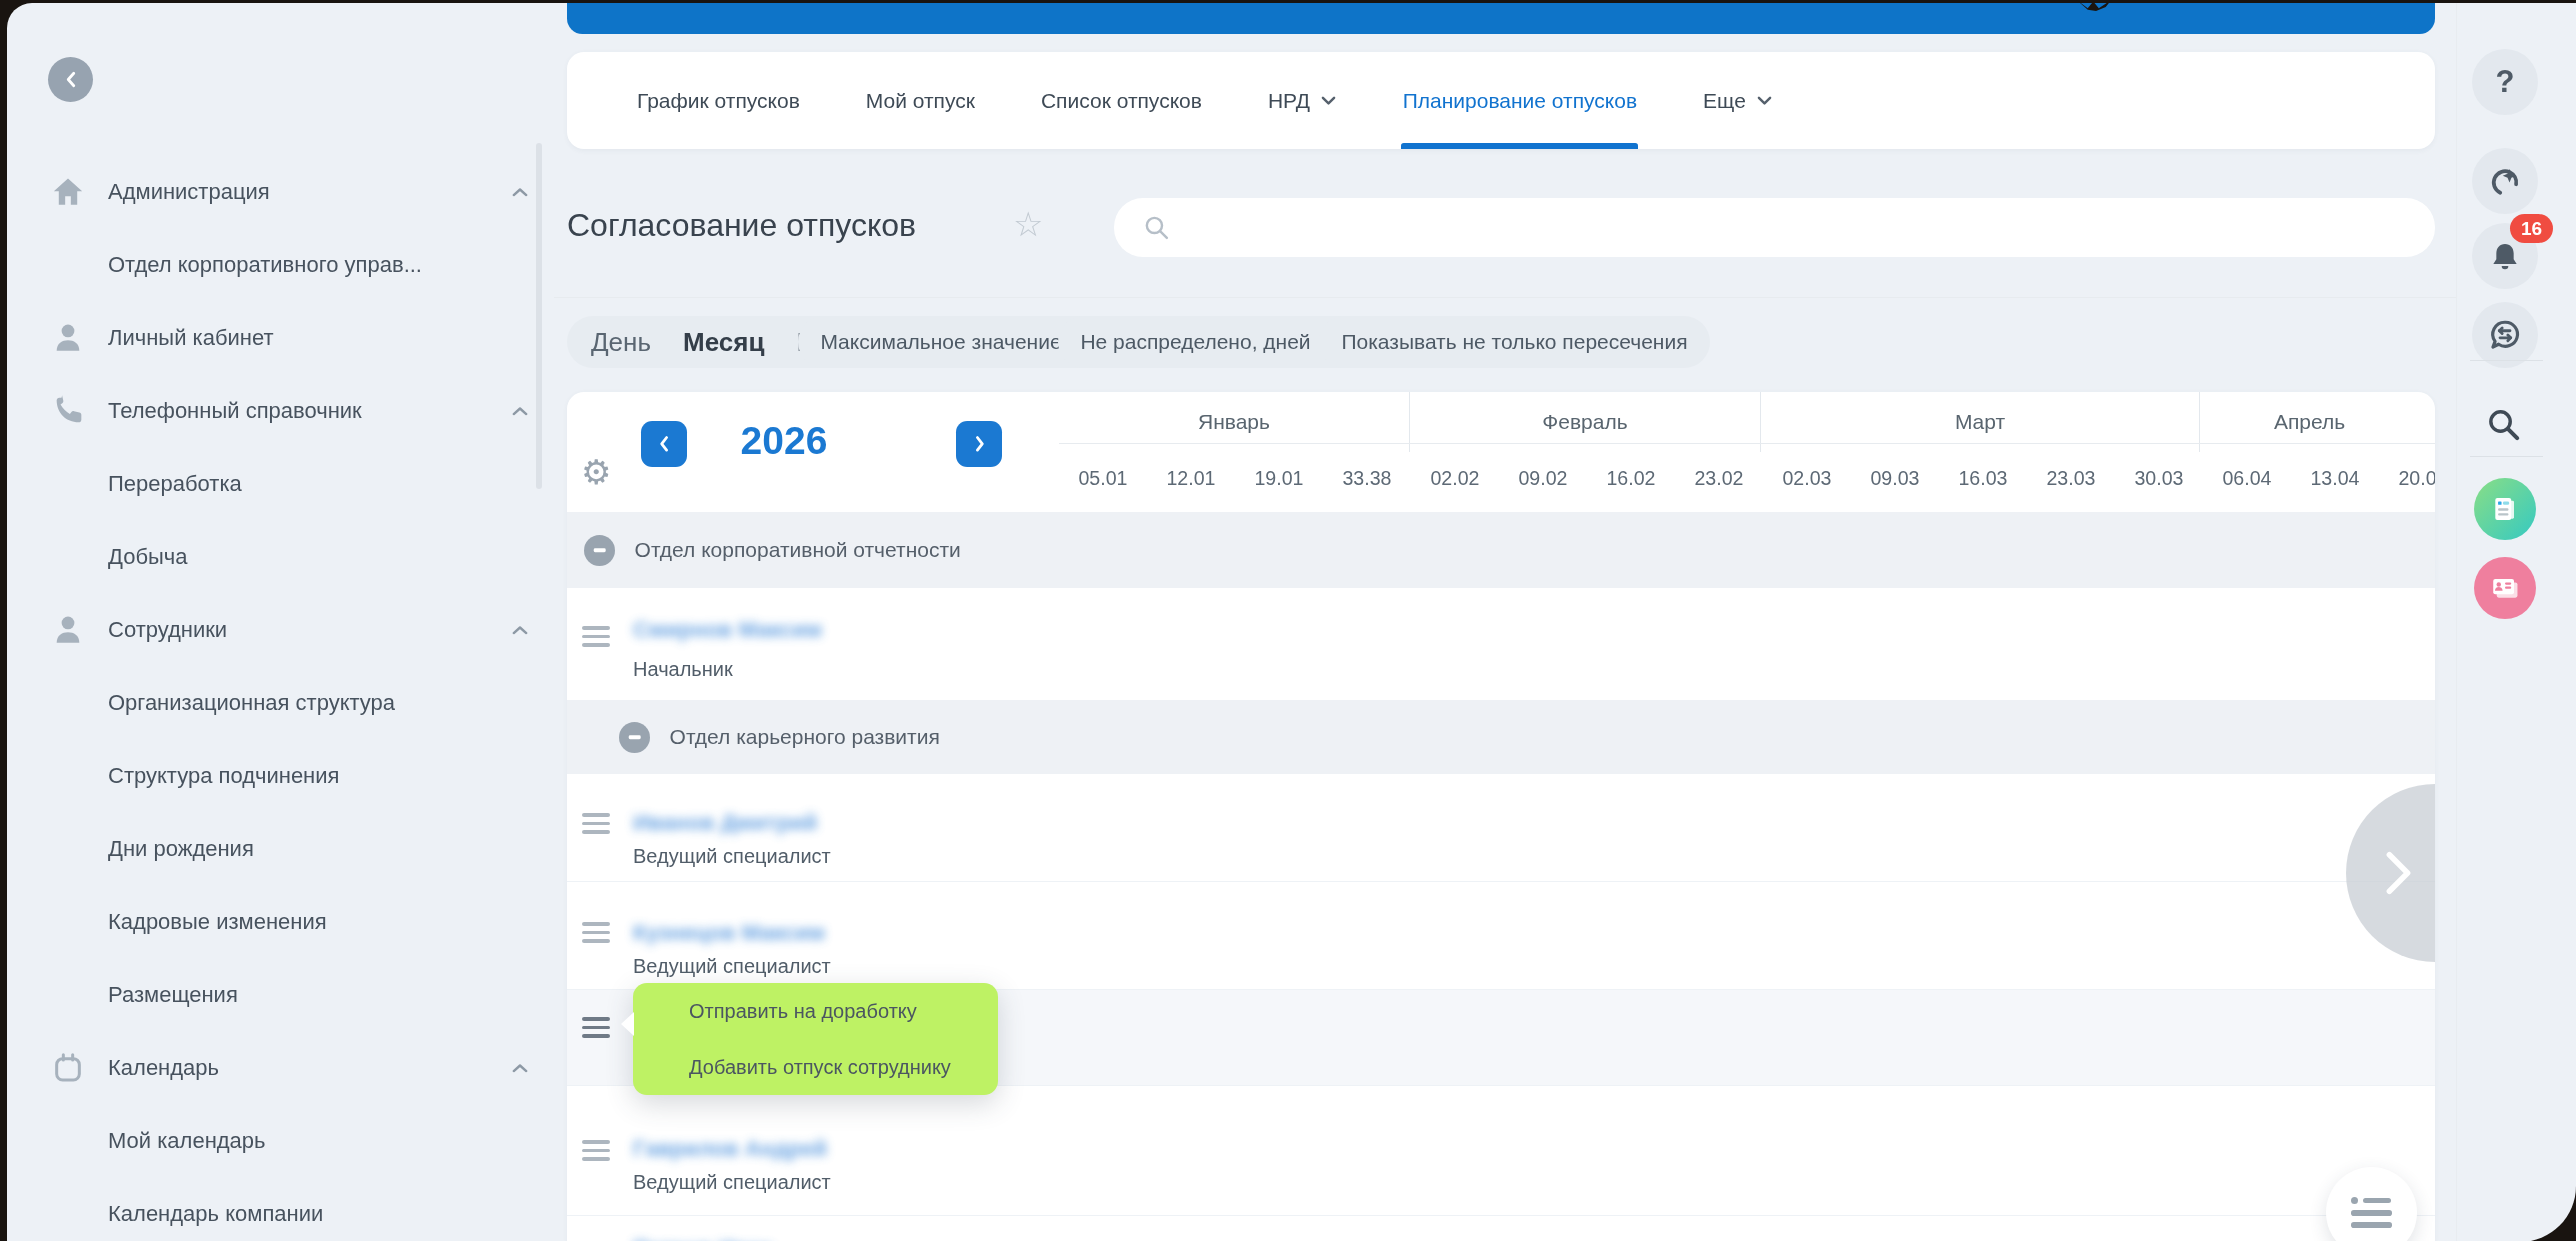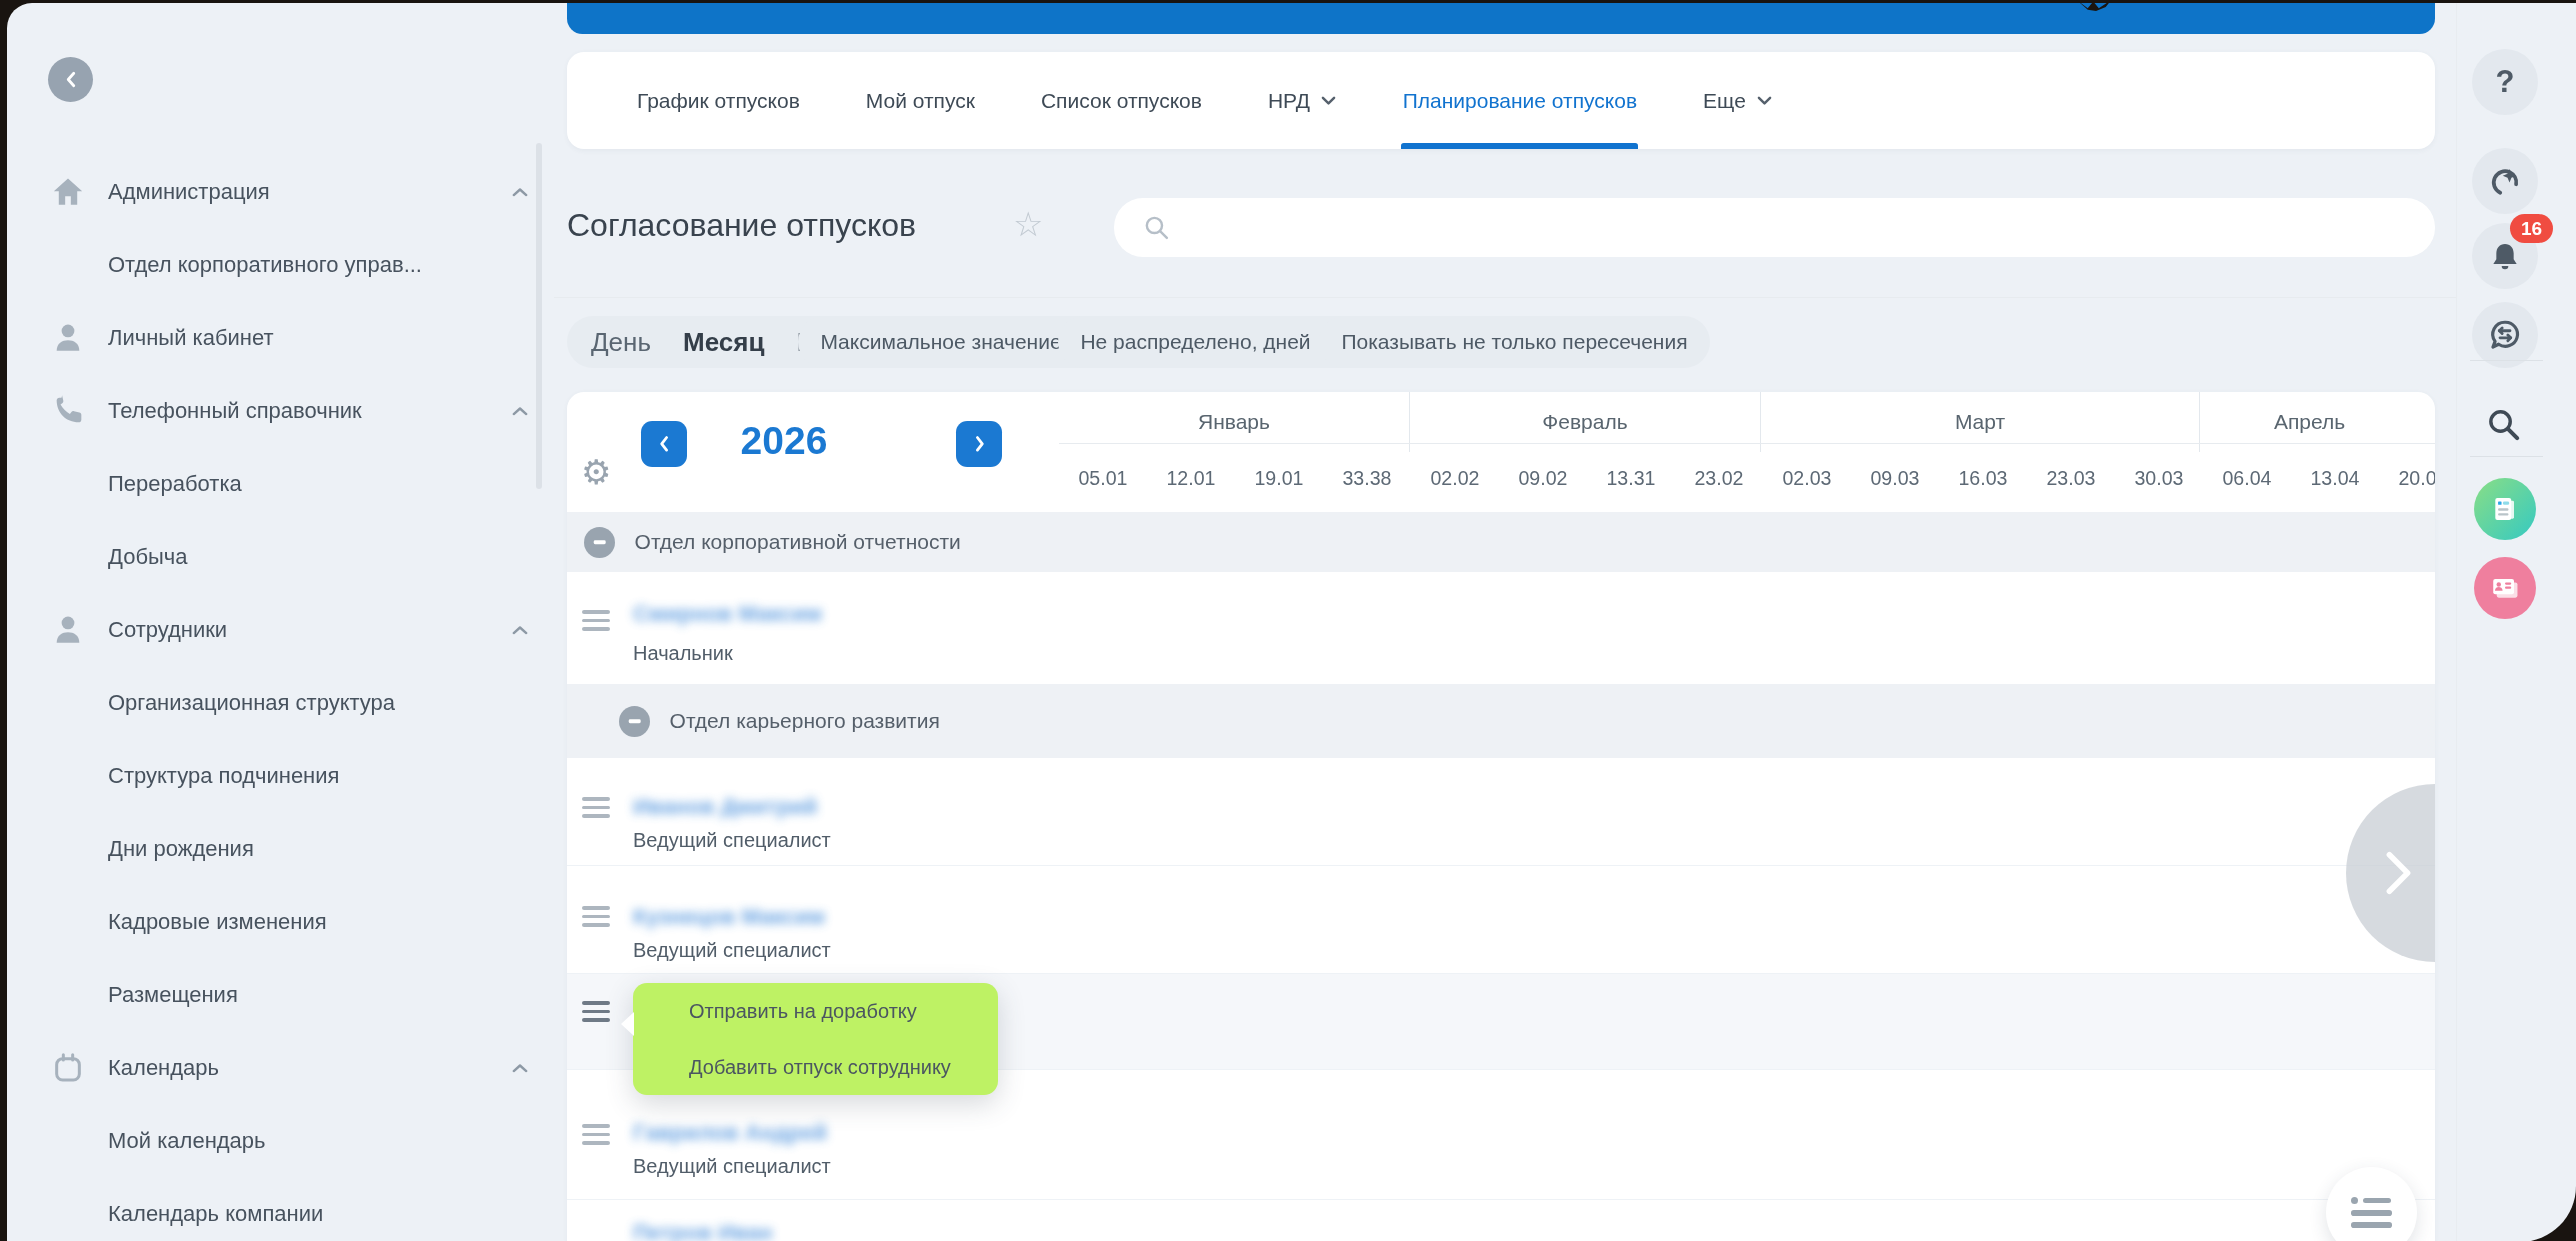--- a/index.html
+++ b/index.html
@@ -83,21 +83,21 @@
     font-size:21px; color:#59656f; border-right:1.4px solid #e3e8ed; }
   .month-cell:last-child { border-right:none; flex:1; }
   .m-jan { width:351px; } .m-feb { width:351px; } .m-mar { width:439px; }
   .months-hline { position:absolute; left:492px; top:51px; right:0; height:1.4px; background:#e7ebef; }
   .dates-row { position:absolute; left:492px; top:52px; right:0; height:68px;
     display:flex; align-items:center; overflow:hidden; }
   .date-cell { flex:0 0 88px; text-align:center; font-size:19.6px; color:#5d6975; }
 
   .rows-area { position:absolute; left:0; top:120px; right:0; bottom:0; display:flex; flex-direction:column; }
   .row-group { background:#eef1f5; display:flex; align-items:center; }
-  .row-group.g1 { height:60px; }
+  .row-group.g1 { height:76px; }
   .row-group.g2 { height:74px; }
   .minus-btn { width:31px; height:31px; border-radius:50%; background:#99a4af; border:none;
     cursor:pointer; position:relative; flex:0 0 31px; }
   .minus-btn::after { content:""; position:absolute; left:50%; top:50%; transform:translate(-50%,-50%);
     width:12.6px; height:3.5px; background:#fff; border-radius:1.4px; }
   .g1 .minus-btn { margin-left:17px; } .g2 .minus-btn { margin-left:52px; }
   .group-label { margin-left:19.6px; font-size:21px; color:#555f6a; }
 
   .row-emp { position:relative; background:#fff; }
   .row-emp.striped { background:#f5f7fa; }
@@ -348,21 +348,21 @@
     <div class="month-cell">Апрель</div>
   </div>
   <div class="months-hline"></div>
   <div class="dates-row">
     <span class="date-cell">05.01</span>
     <span class="date-cell">12.01</span>
     <span class="date-cell">19.01</span>
     <span class="date-cell">33.38</span>
     <span class="date-cell">02.02</span>
     <span class="date-cell">09.02</span>
-    <span class="date-cell">13.31</span>
+    <span class="date-cell">16.02</span>
     <span class="date-cell">23.02</span>
     <span class="date-cell">02.03</span>
     <span class="date-cell">09.03</span>
     <span class="date-cell">16.03</span>
     <span class="date-cell">23.03</span>
     <span class="date-cell">30.03</span>
     <span class="date-cell">06.04</span>
     <span class="date-cell">13.04</span>
     <span class="date-cell">20.04</span>
   </div>

